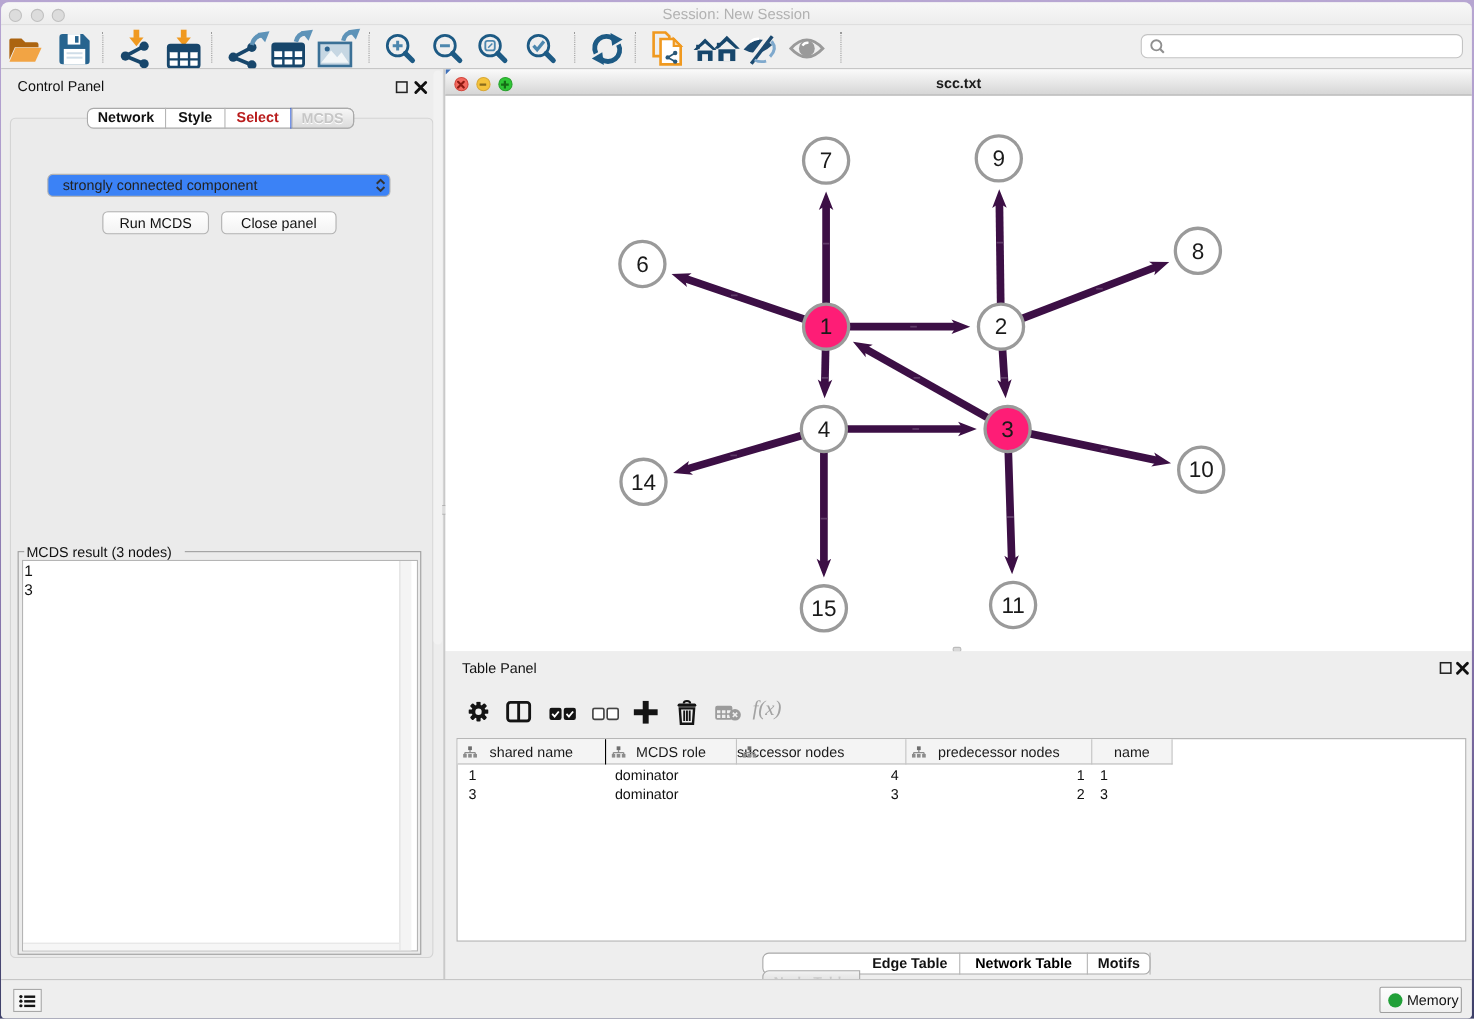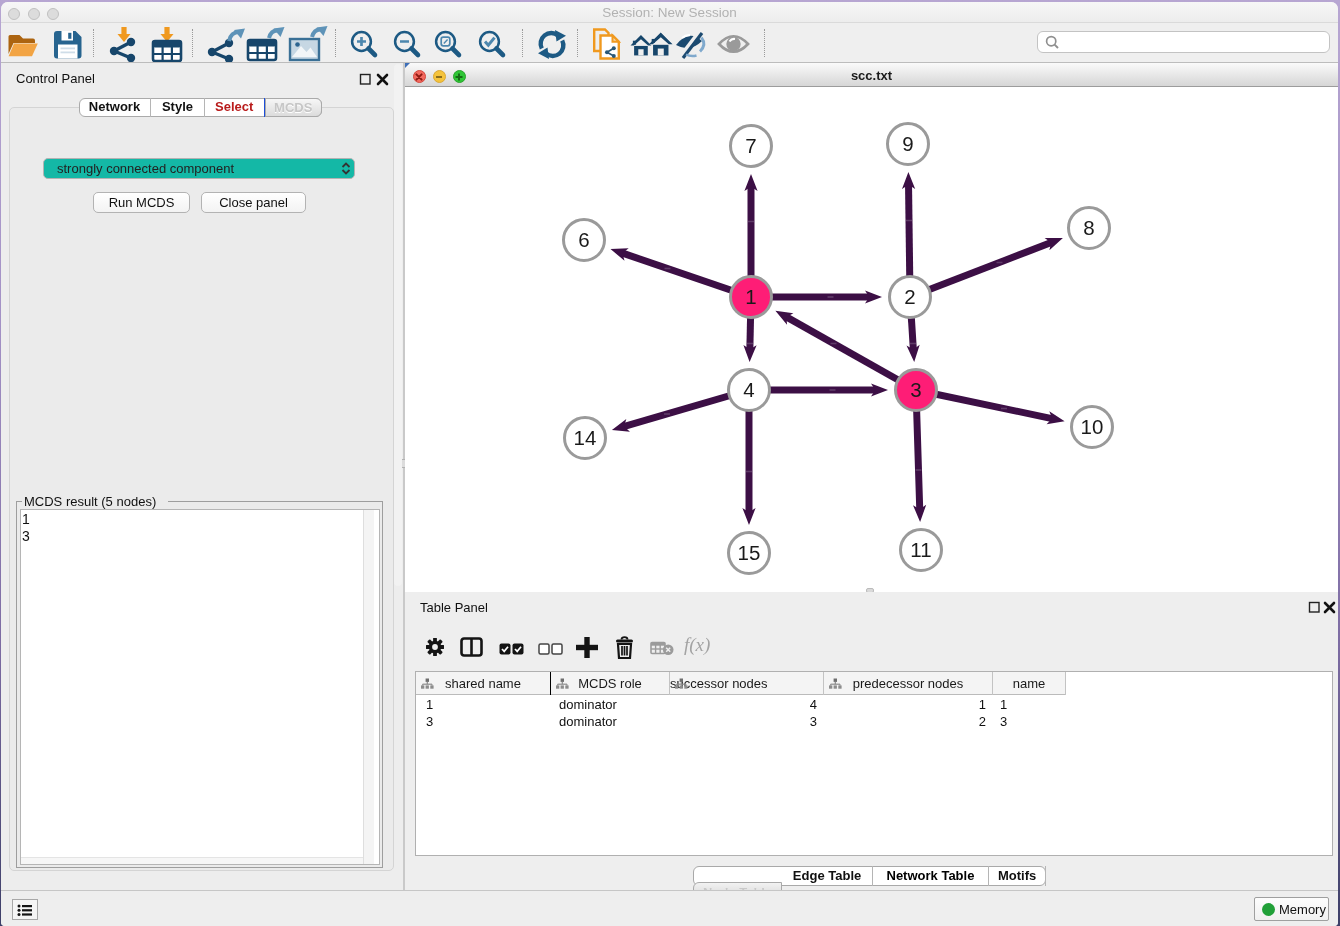--- a/index.html
+++ b/index.html
@@ -144,29 +144,29 @@
     <svg style="position:absolute;left:374px;top:70px;width:15px;height:15px;" width="15" height="15" viewBox="0 0 15 15">
       <line x1="3" y1="3" x2="12" y2="12" stroke="#111" stroke-width="2.6" stroke-linecap="round"></line>
       <line x1="12" y1="3" x2="3" y2="12" stroke="#111" stroke-width="2.6" stroke-linecap="round"></line>
     </svg>
     <div style="position:absolute;left:8px;top:105px;width:385px;height:764px;background:#ebebeb;border:1px solid #d4d4d4;border-radius:5px;"></div>
     <div style="position:absolute;left:78px;top:96px;width:243px;height:19px;background:#fff;border:1px solid #aaa;border-radius:6px;"></div>
     <div style="position:absolute;left:78px;top:96px;width:72px;height:19px;border-right:1px solid #b5b5b5;text-align:center;font-size:13px;font-weight:bold;line-height:18px;color:#111;">Network</div>
     <div style="position:absolute;left:150px;top:96px;width:54px;height:19px;border-right:1px solid #b5b5b5;text-align:center;font-size:13px;font-weight:bold;line-height:18px;color:#111;">Style</div>
     <div style="position:absolute;left:204px;top:96px;width:59.5px;height:19px;border-right:1px solid #1d4ed8;text-align:center;font-size:13px;font-weight:bold;line-height:18px;color:#b91c1c;">Select</div>
     <div style="position:absolute;left:263.5px;top:96px;width:57.5px;height:19px;background:linear-gradient(#f6f6f6,#dcdcdc);border:1px solid #aaa;border-radius:0 6px 6px 0;text-align:center;font-size:13px;font-weight:bold;line-height:18px;color:#c6c6c6;text-shadow:0 1px 0 #fff;">MCDS</div>
-    <div style="position:absolute;left:42px;top:156px;width:312px;height:21px;background:#14b8a6;border:1px solid #b3b3b3;border-radius:5px;font-size:13px;line-height:19px;color:#222;padding-left:13px;">strongly connected component</div>
+    <div style="position:absolute;left:42px;top:156px;width:312px;height:21px;background:#3b82f6;border:1px solid #b3b3b3;border-radius:5px;font-size:13px;line-height:19px;color:#222;padding-left:13px;">strongly connected component</div>
     <svg style="position:absolute;left:339px;top:160px;width:12px;height:13px;" width="12" height="13" viewBox="0 0 12 13">
       <path d="M2.5 5 L6 1.5 L9.5 5" fill="none" stroke="#333" stroke-width="1.8"></path>
       <path d="M2.5 8 L6 11.5 L9.5 8" fill="none" stroke="#333" stroke-width="1.8"></path>
     </svg>
     <div style="position:absolute;left:92px;top:190px;width:97px;height:21px;background:linear-gradient(#ffffff,#f3f3f3);border:1px solid #b3b3b3;border-radius:5px;text-align:center;font-size:13px;line-height:19px;color:#111;">Run MCDS</div>
     <div style="position:absolute;left:200px;top:190px;width:105px;height:21px;background:linear-gradient(#ffffff,#f3f3f3);border:1px solid #b3b3b3;border-radius:5px;text-align:center;font-size:13px;line-height:19px;color:#111;">Close panel</div>
     <div style="position:absolute;left:15px;top:499px;width:367px;height:367px;border:1px solid #9e9e9e;"></div>
-    <div style="position:absolute;left:21px;top:492px;width:146px;height:14px;background:#ebebeb;font-size:13px;color:#111;padding:0 2px;">MCDS result (5 nodes)</div>
+    <div style="position:absolute;left:21px;top:492px;width:146px;height:14px;background:#ebebeb;font-size:13px;color:#111;padding:0 2px;">MCDS result (3 nodes)</div>
     <div style="position:absolute;left:19px;top:507px;width:360px;height:356px;background:#fff;border:1px solid #b5b5b5;"></div>
     <div style="position:absolute;left:362px;top:508px;width:11px;height:354px;background:#f4f4f4;border-left:1px solid #dedede;"></div>
     <div style="position:absolute;left:21px;top:509px;width:100px;height:34px;font-size:14px;line-height:17px;color:#111;">1<br>3</div>
     <div style="position:absolute;left:20px;top:855px;width:342px;height:7px;background:#f6f6f6;border-top:1px solid #e4e4e4;"></div>
     <div style="position:absolute;left:393px;top:62px;width:8px;height:522px;background:#f2f2f2;border-radius:4px;"></div>
     <div style="position:absolute;left:404px;top:61px;width:933px;height:24px;background:linear-gradient(#fafafa,#d6d6d6);border-bottom:1px solid #9c9c9c;"></div>
     <svg style="position:absolute;left:404px;top:61px;width:5px;height:5px;" width="5" height="5" viewBox="0 0 5 5">
       <path d="M0 0 H5 L0 5 Z" fill="#3e6fb8"></path>
     </svg>
     <div style="position:absolute;left:404px;top:66px;width:933px;height:16px;text-align:center;font-size:13px;font-weight:bold;color:#1a1a1a;line-height:16px;">scc.txt</div>

